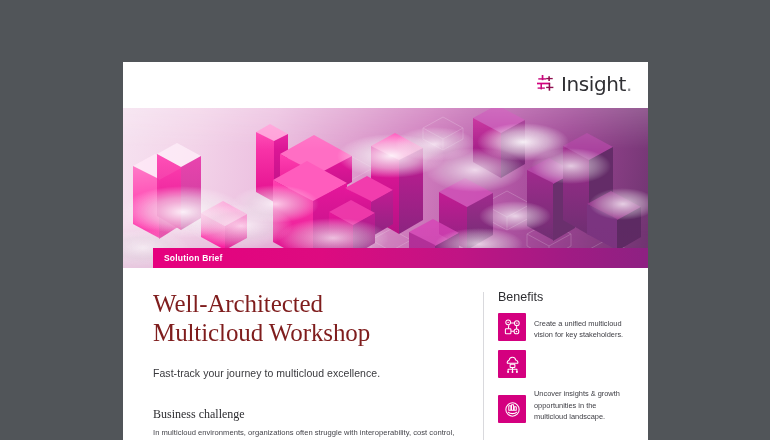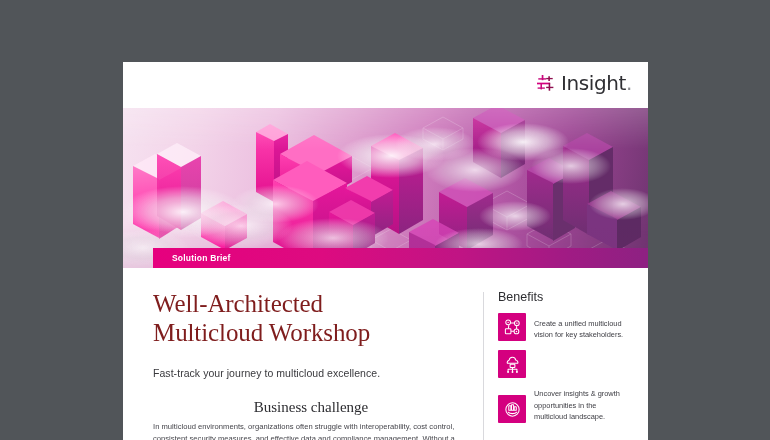--- a/index.html
+++ b/index.html
@@ -23,21 +23,21 @@
   
   .doc-header {
     position:relative;
     height:46px;
     background:#fff;
   }
   .logo {
     position:absolute;
     right:16px; top:11px;
     display:flex;
-    align-items:flex-start;
+    align-items:center;
     gap:5px;
   }
   .logo-mark { width:21px; height:21px; display:block; }
   .logo-word {
     font-family:"DejaVu Sans", sans-serif;
     font-size:20px;
     font-weight:400;
     letter-spacing:-0.4px;
     color:#2f2f33;
     line-height:20px;
@@ -87,21 +87,20 @@
     display:flex;
     align-items:center;
   }
   .badge-bar span {
     color:#fff;
     font-size:8.5px;
     font-weight:700;
     letter-spacing:.2px;
     padding-left:11px;
     line-height:1;
-    margin-left:8px;
   }
 
   
   .doc-body {
     display:flex;
     padding:22px 22px 0 30px;
     gap:0;
   }
   .col-main { width:330px; flex:0 0 330px; padding-right:14px; }
   .col-divider {
@@ -123,26 +122,25 @@
   }
   .subtitle {
     margin-top:20px;
     font-size:10.5px;
     color:#39393d;
     font-weight:400;
     letter-spacing:.05px;
   }
   .sec-head {
     font-family:"Liberation Serif","DejaVu Serif", serif;
-    font-size:15px;
+    font-size:12px;
     color:#2d2d31;
-    margin-top:20px;
+    margin-top:28px;
     margin-bottom:5px;
     font-weight:400;
-    text-align:center;
   }
   .para {
     font-size:7.6px;
     line-height:1.62;
     color:#44444a;
     letter-spacing:.02px;
   }
 
   .side-head {
     font-family:Liberation Sans, sans-serif;

